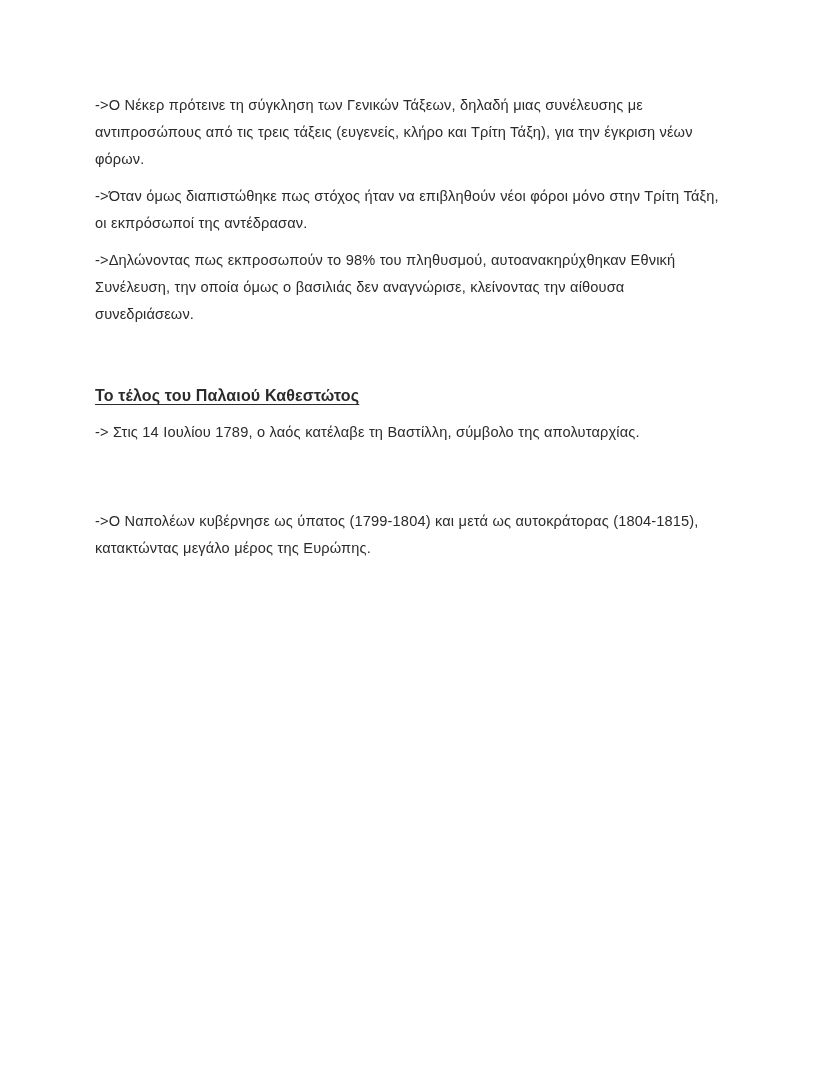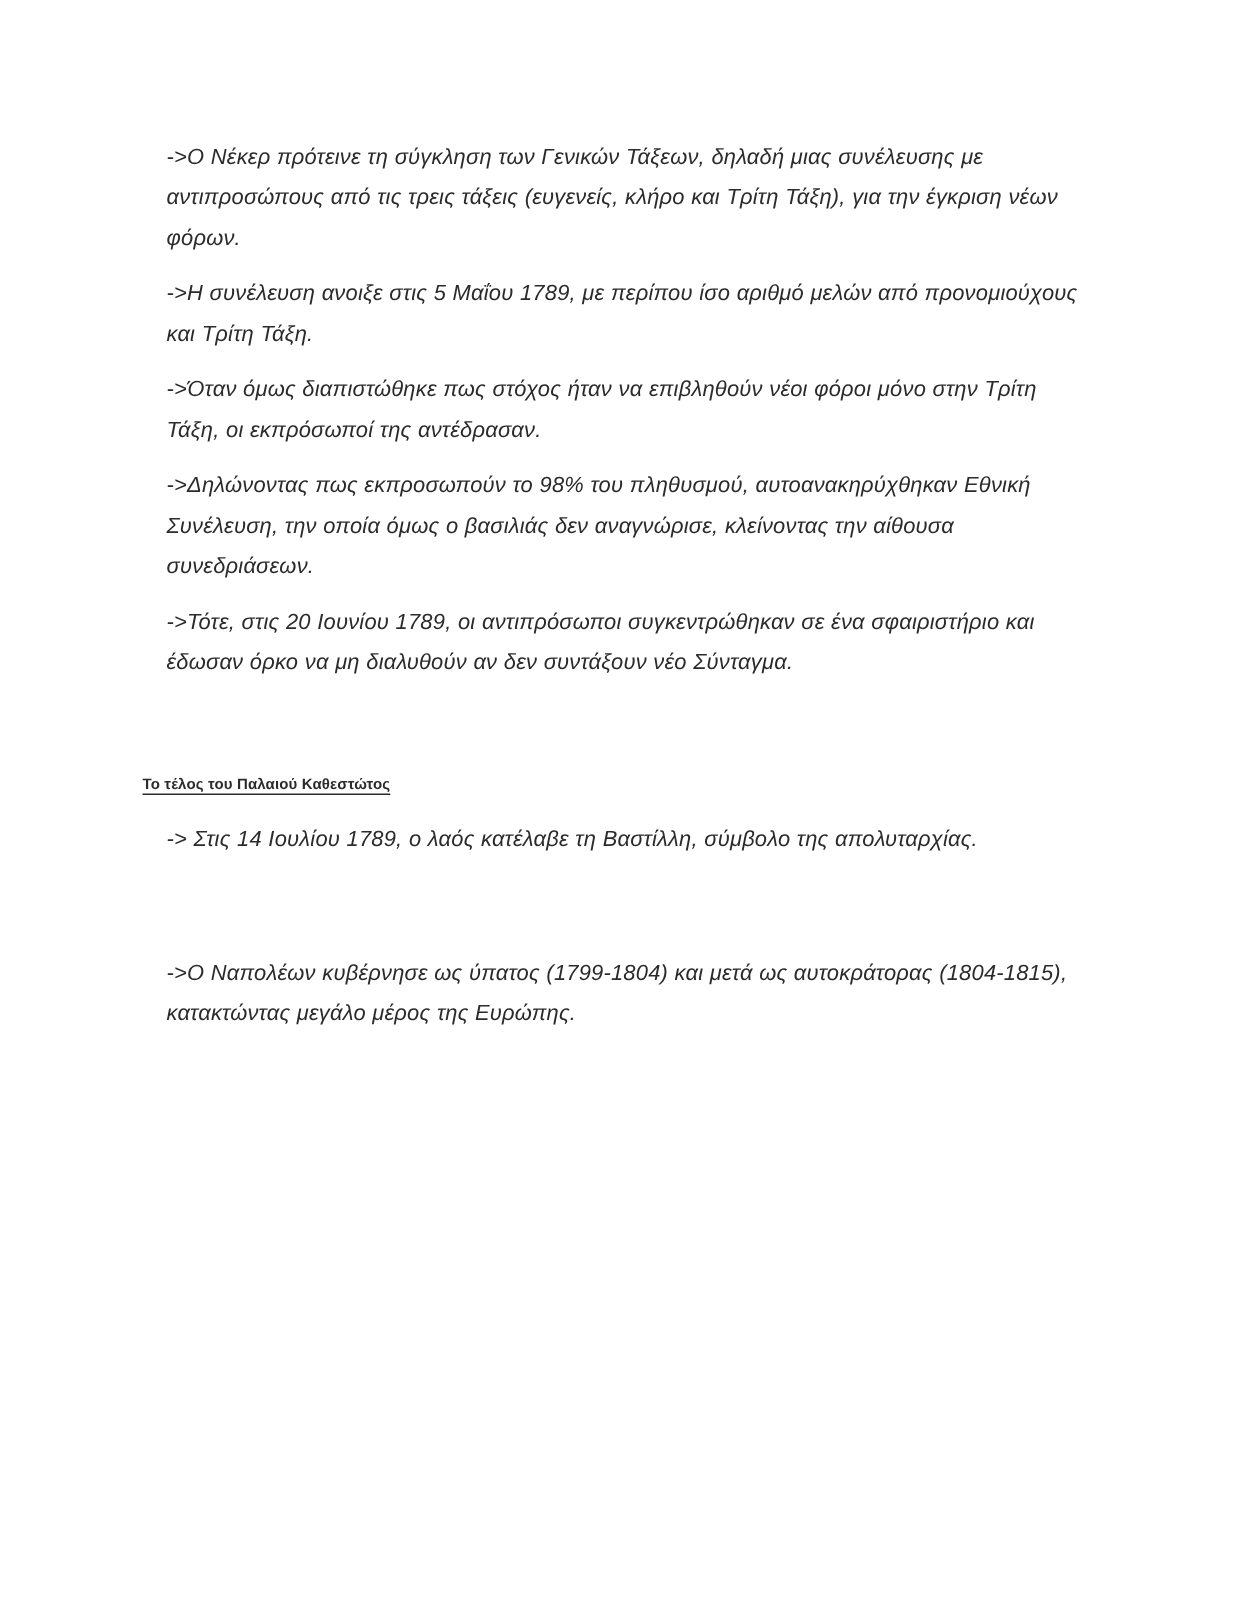--- a/index.html
+++ b/index.html
@@ -20,32 +20,31 @@
     position: absolute;
     left: 95px;
     top: 92px;
     width: 626px;
   }
   .para {
     font-family: "Liberation Sans", sans-serif;
     font-size: 14.6px;
     line-height: 27px;
     color: #2b2b2b;
-    margin: 0 0 10px 16px;
+    margin: 0 0 10px 0;
     text-align: left;
     letter-spacing: 0.01em;
     word-spacing: 0.01em;
-    font-style: italic;
   }
   .para.last {
     margin-bottom: 0;
   }
   .heading {
     font-family: "Liberation Sans", sans-serif;
-    font-size: 10px;
+    font-size: 16px;
     line-height: 27px;
     color: #2b2b2b;
     margin: 0 0 10px 0;
     text-decoration: underline;
     text-underline-offset: 3px;
     text-decoration-thickness: 1px;
     letter-spacing: 0.01em;
   }
   
   .spacer-before-heading {
@@ -56,27 +55,25 @@
   }
 </style>
 </head>
 <body>
 
 <div class="page">
   <div class="doc-body">
 
     <p class="para">-&gt;Ο Νέκερ πρότεινε τη σύγκληση των Γενικών Τάξεων, δηλαδή μιας συνέλευσης με αντιπροσώπους από τις τρεις τάξεις (ευγενείς, κλήρο και Τρίτη Τάξη), για την έγκριση νέων φόρων.</p>
 
-    <p class="para">-&gt;Η συνέλευση ανοιξε στις 5 Μαΐου 1789, με περίπου ίσο αριθμό μελών από προνομιούχους και Τρίτη Τάξη.</p>
 
     <p class="para">-&gt;Όταν όμως διαπιστώθηκε πως στόχος ήταν να επιβληθούν νέοι φόροι μόνο στην Τρίτη Τάξη, οι εκπρόσωποί της αντέδρασαν.</p>
 
     <p class="para">-&gt;Δηλώνοντας πως εκπροσωπούν το 98% του πληθυσμού, αυτοανακηρύχθηκαν Εθνική Συνέλευση, την οποία όμως ο βασιλιάς δεν αναγνώρισε, κλείνοντας την αίθουσα συνεδριάσεων.</p>
 
-    <p class="para">-&gt;Τότε, στις 20 Ιουνίου 1789, οι αντιπρόσωποι συγκεντρώθηκαν σε ένα σφαιριστήριο και έδωσαν όρκο να μη διαλυθούν αν δεν συντάξουν νέο Σύνταγμα.</p>
 
 
     <div class="spacer-before-heading"></div>
 
     <h2 class="heading">Το τέλος του Παλαιού Καθεστώτος</h2>
 
 
     <p class="para">-&gt; Στις 14 Ιουλίου 1789, ο λαός κατέλαβε τη Βαστίλλη, σύμβολο της απολυταρχίας.</p>
 
 

